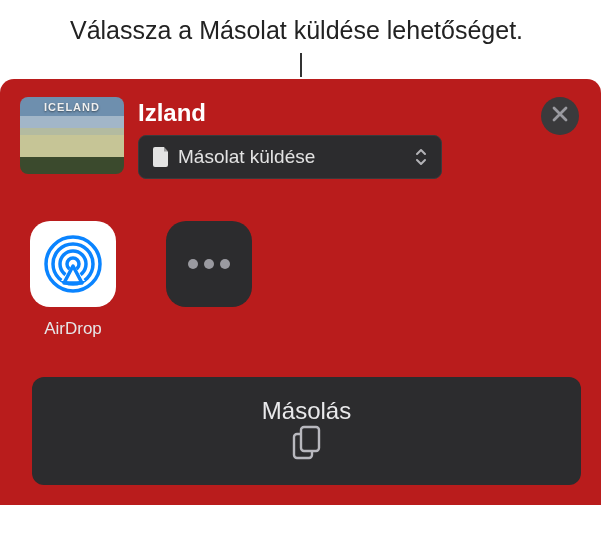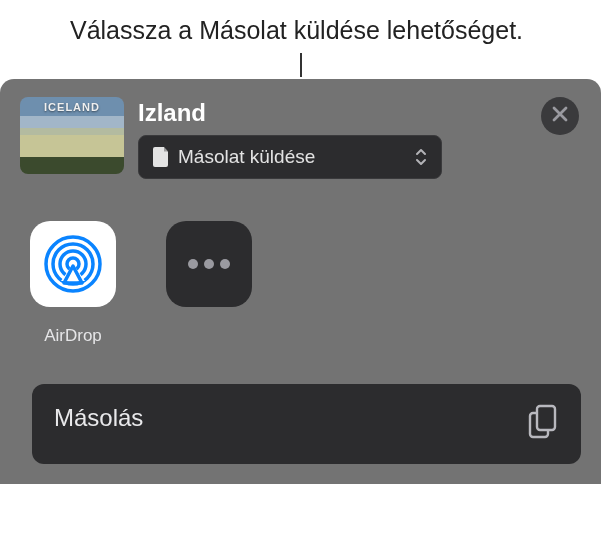--- a/index.html
+++ b/index.html
@@ -19,21 +19,21 @@
     line-height: 1.3;
     width: 601px;
   }
   .callout-line {
     width: 2px;
     height: 24px;
     background: #333;
     margin: 0 auto;
   }
   .sheet {
-    background: #737373;
+    background: #b91c1c;
     border-radius: 14px 14px 0 0;
     width: 601px;
     margin-top: 2px;
     padding-bottom: 20px;
   }
   .header {
     display: flex;
     align-items: flex-start;
     padding: 18px 20px 0 20px;
     gap: 14px;
@@ -109,21 +109,21 @@
   .apps {
     display: flex;
     gap: 50px;
     padding: 42px 30px 12px 30px;
     justify-content: flex-start;
   }
   .app {
     display: flex;
     flex-direction: column;
     align-items: center;
-    gap: 19px;
+    gap: 12px;
     width: 86px;
   }
   .app-icon {
     width: 86px;
     height: 86px;
     border-radius: 20px;
     display: flex;
     align-items: center;
     justify-content: center;
   }
@@ -139,21 +139,23 @@
   .notes-body { flex:1; display:flex; flex-direction:column; gap:6px; padding:8px 12px;}
   .notes-line { height:2px; background:#c9c9c0; border-radius:1px;}
   .notes-line.short { width:40%; }
   .more-bg { background: #2c2c2e; }
   .action {
     margin: 26px 20px 0 32px;
     background: #2c2c2e;
     border-radius: 12px;
     padding: 20px 22px;
     display: flex;
+    align-items: center;
     justify-content: space-between;
+    flex-direction: column;
   }
   .action-label {
     color: #e9e9eb;
     font-size: 24px;
   }
 </style>
 </head>
 <body>
 
 <div class="callout">Válassza a Másolat küldése lehetőséget.</div>

